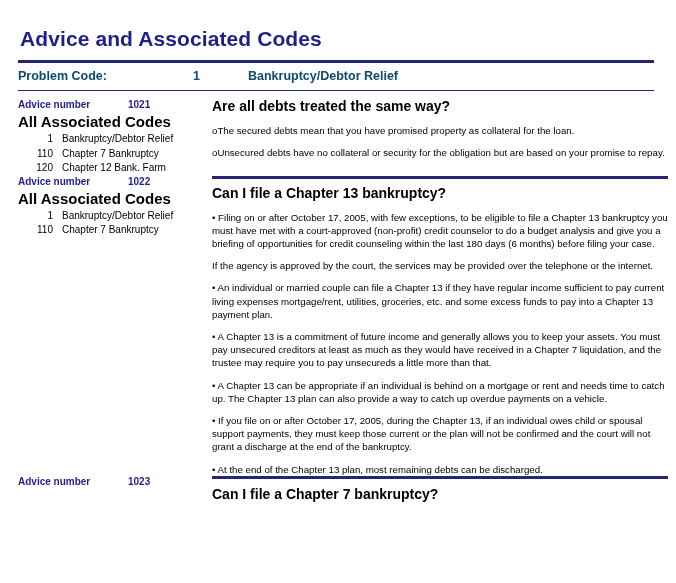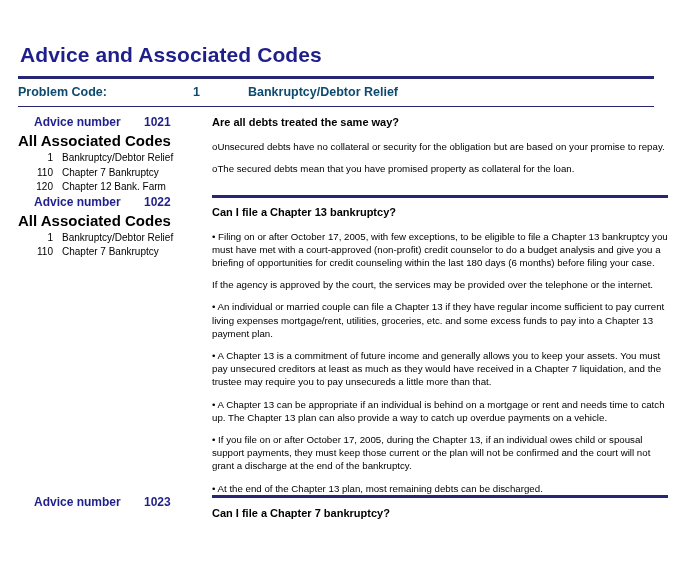--- a/index.html
+++ b/index.html
@@ -14,21 +14,21 @@
     font-family: "Liberation Sans", sans-serif;
     color: #000000;
     -webkit-font-smoothing: none;
   }
 
   .page {
     position: relative;
     width: 676px;
     height: 517px;
     box-sizing: border-box;
-    padding: 16px 4px 0 0;
+    padding: 0 4px 0 0;
   }
 
   
   .doc-title {
     font-size: 21px;
     font-weight: bold;
     color: #1f1f8c;
     letter-spacing: 0.1px;
     padding: 27px 0 0 20px;
     line-height: 1.1;
@@ -70,23 +70,22 @@
     flex: none;
     padding-left: 18px;
     box-sizing: border-box;
   }
 
   .advice-head {
     display: flex;
     align-items: flex-start;
     color: #1f1f8c;
     font-weight: bold;
-    font-size: 12px;
+    font-size: 10px;
     padding-bottom: 3px;
-    margin-left: 16px;
   }
   .advice-head .label { width: 110px; flex: none; }
   .advice-head .value { flex: 1 1 auto; }
 
   .assoc-title {
     font-weight: bold;
     font-size: 15px;
     color: #000;
     padding-bottom: 2px;
   }
@@ -113,21 +112,21 @@
     padding-right: 4px;
     box-sizing: border-box;
   }
 
   .content-rule {
     border-top: 3px solid #262673;
     margin-bottom: 7px;
   }
 
   .question {
-    font-size: 11px;
+    font-size: 14px;
     font-weight: bold;
     color: #000;
     line-height: 14px;
     padding-bottom: 2px;
   }
 
   .para {
     font-size: 9.7px;
     line-height: 13.2px;
     color: #000;
@@ -170,22 +169,22 @@
             <span class="code-num">110</span>
             <span class="code-desc">Chapter 7 Bankruptcy</span>
           </div>
           <div class="code-row">
             <span class="code-num">120</span>
             <span class="code-desc">Chapter 12 Bank. Farm</span>
           </div>
         </div>
         <div class="content-col">
           <div class="question">Are all debts treated the same way?</div>
+          <div class="para">oThe secured debts mean that you have promised property as collateral for the loan.</div>
           <div class="para">oUnsecured debts have no collateral or security for the obligation but are based on your promise to repay.</div>
-          <div class="para">oThe secured debts mean that you have promised property as collateral for the loan.</div>
         </div>
       </div>
       <div class="block">
         <div class="codes-col">
           <div class="advice-head">
             <span class="label">Advice number</span>
             <span class="value">1022</span>
           </div>
           <div class="assoc-title">All Associated Codes</div>
           <div class="code-row">

